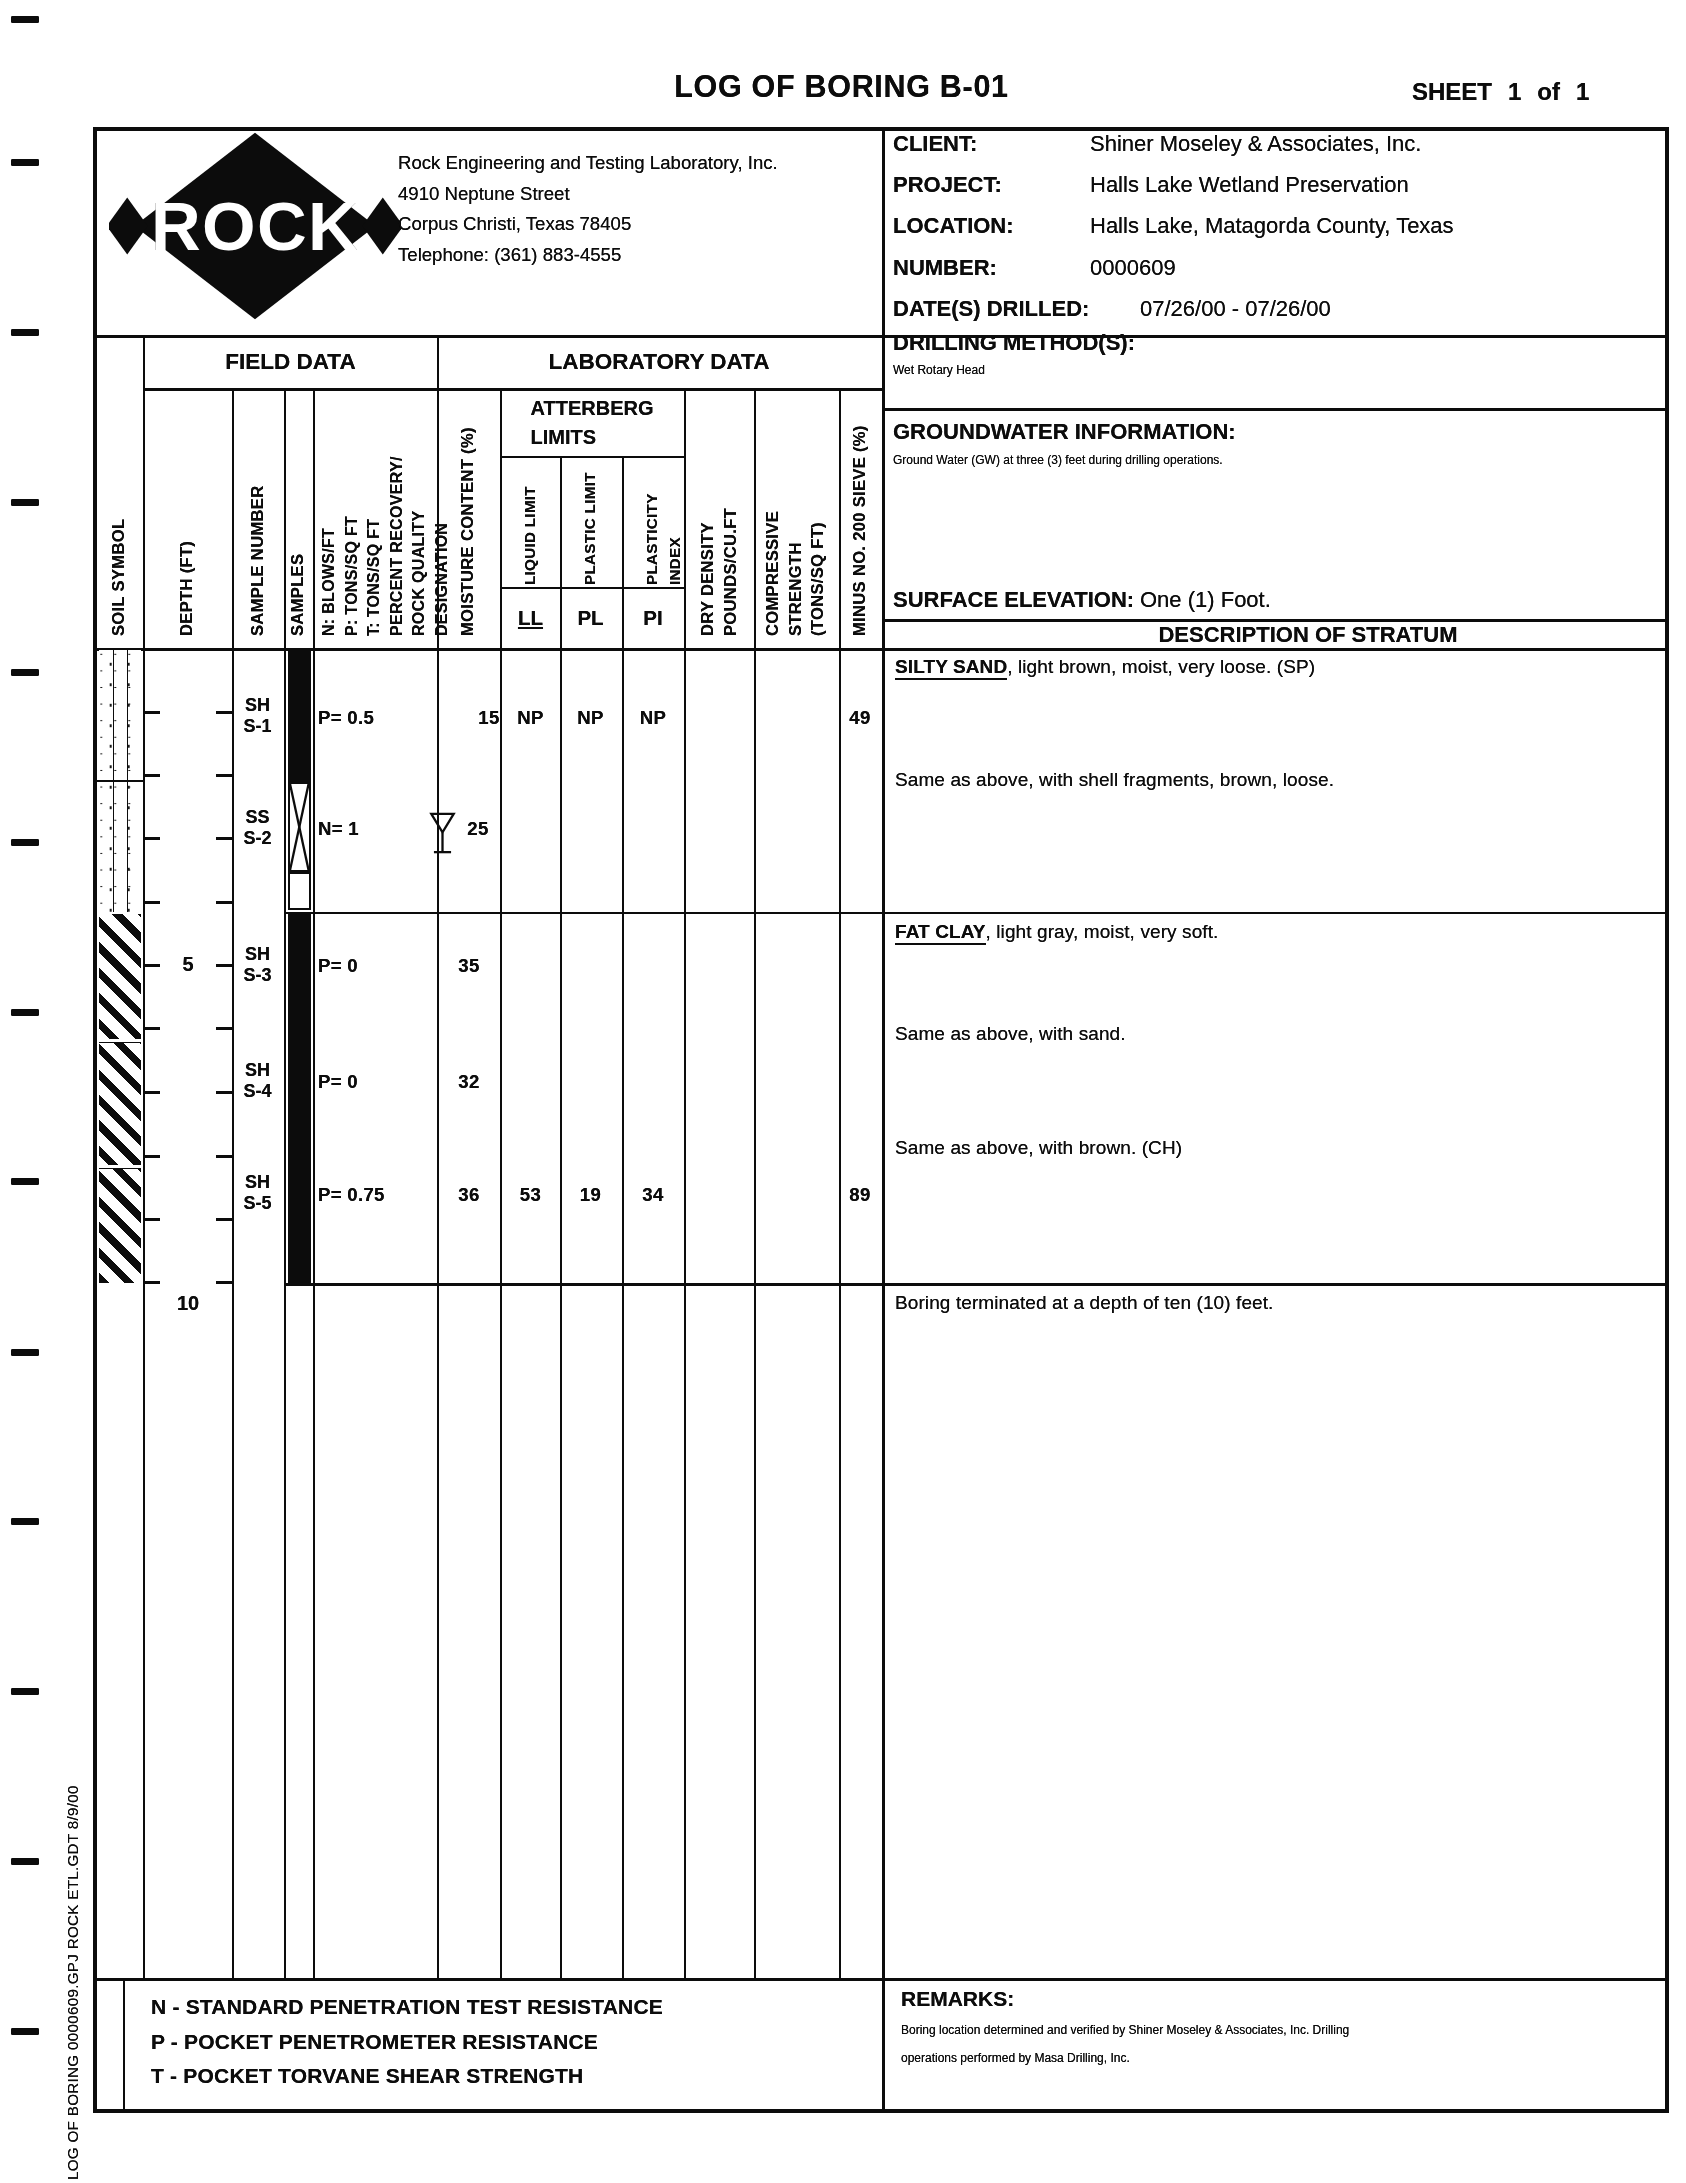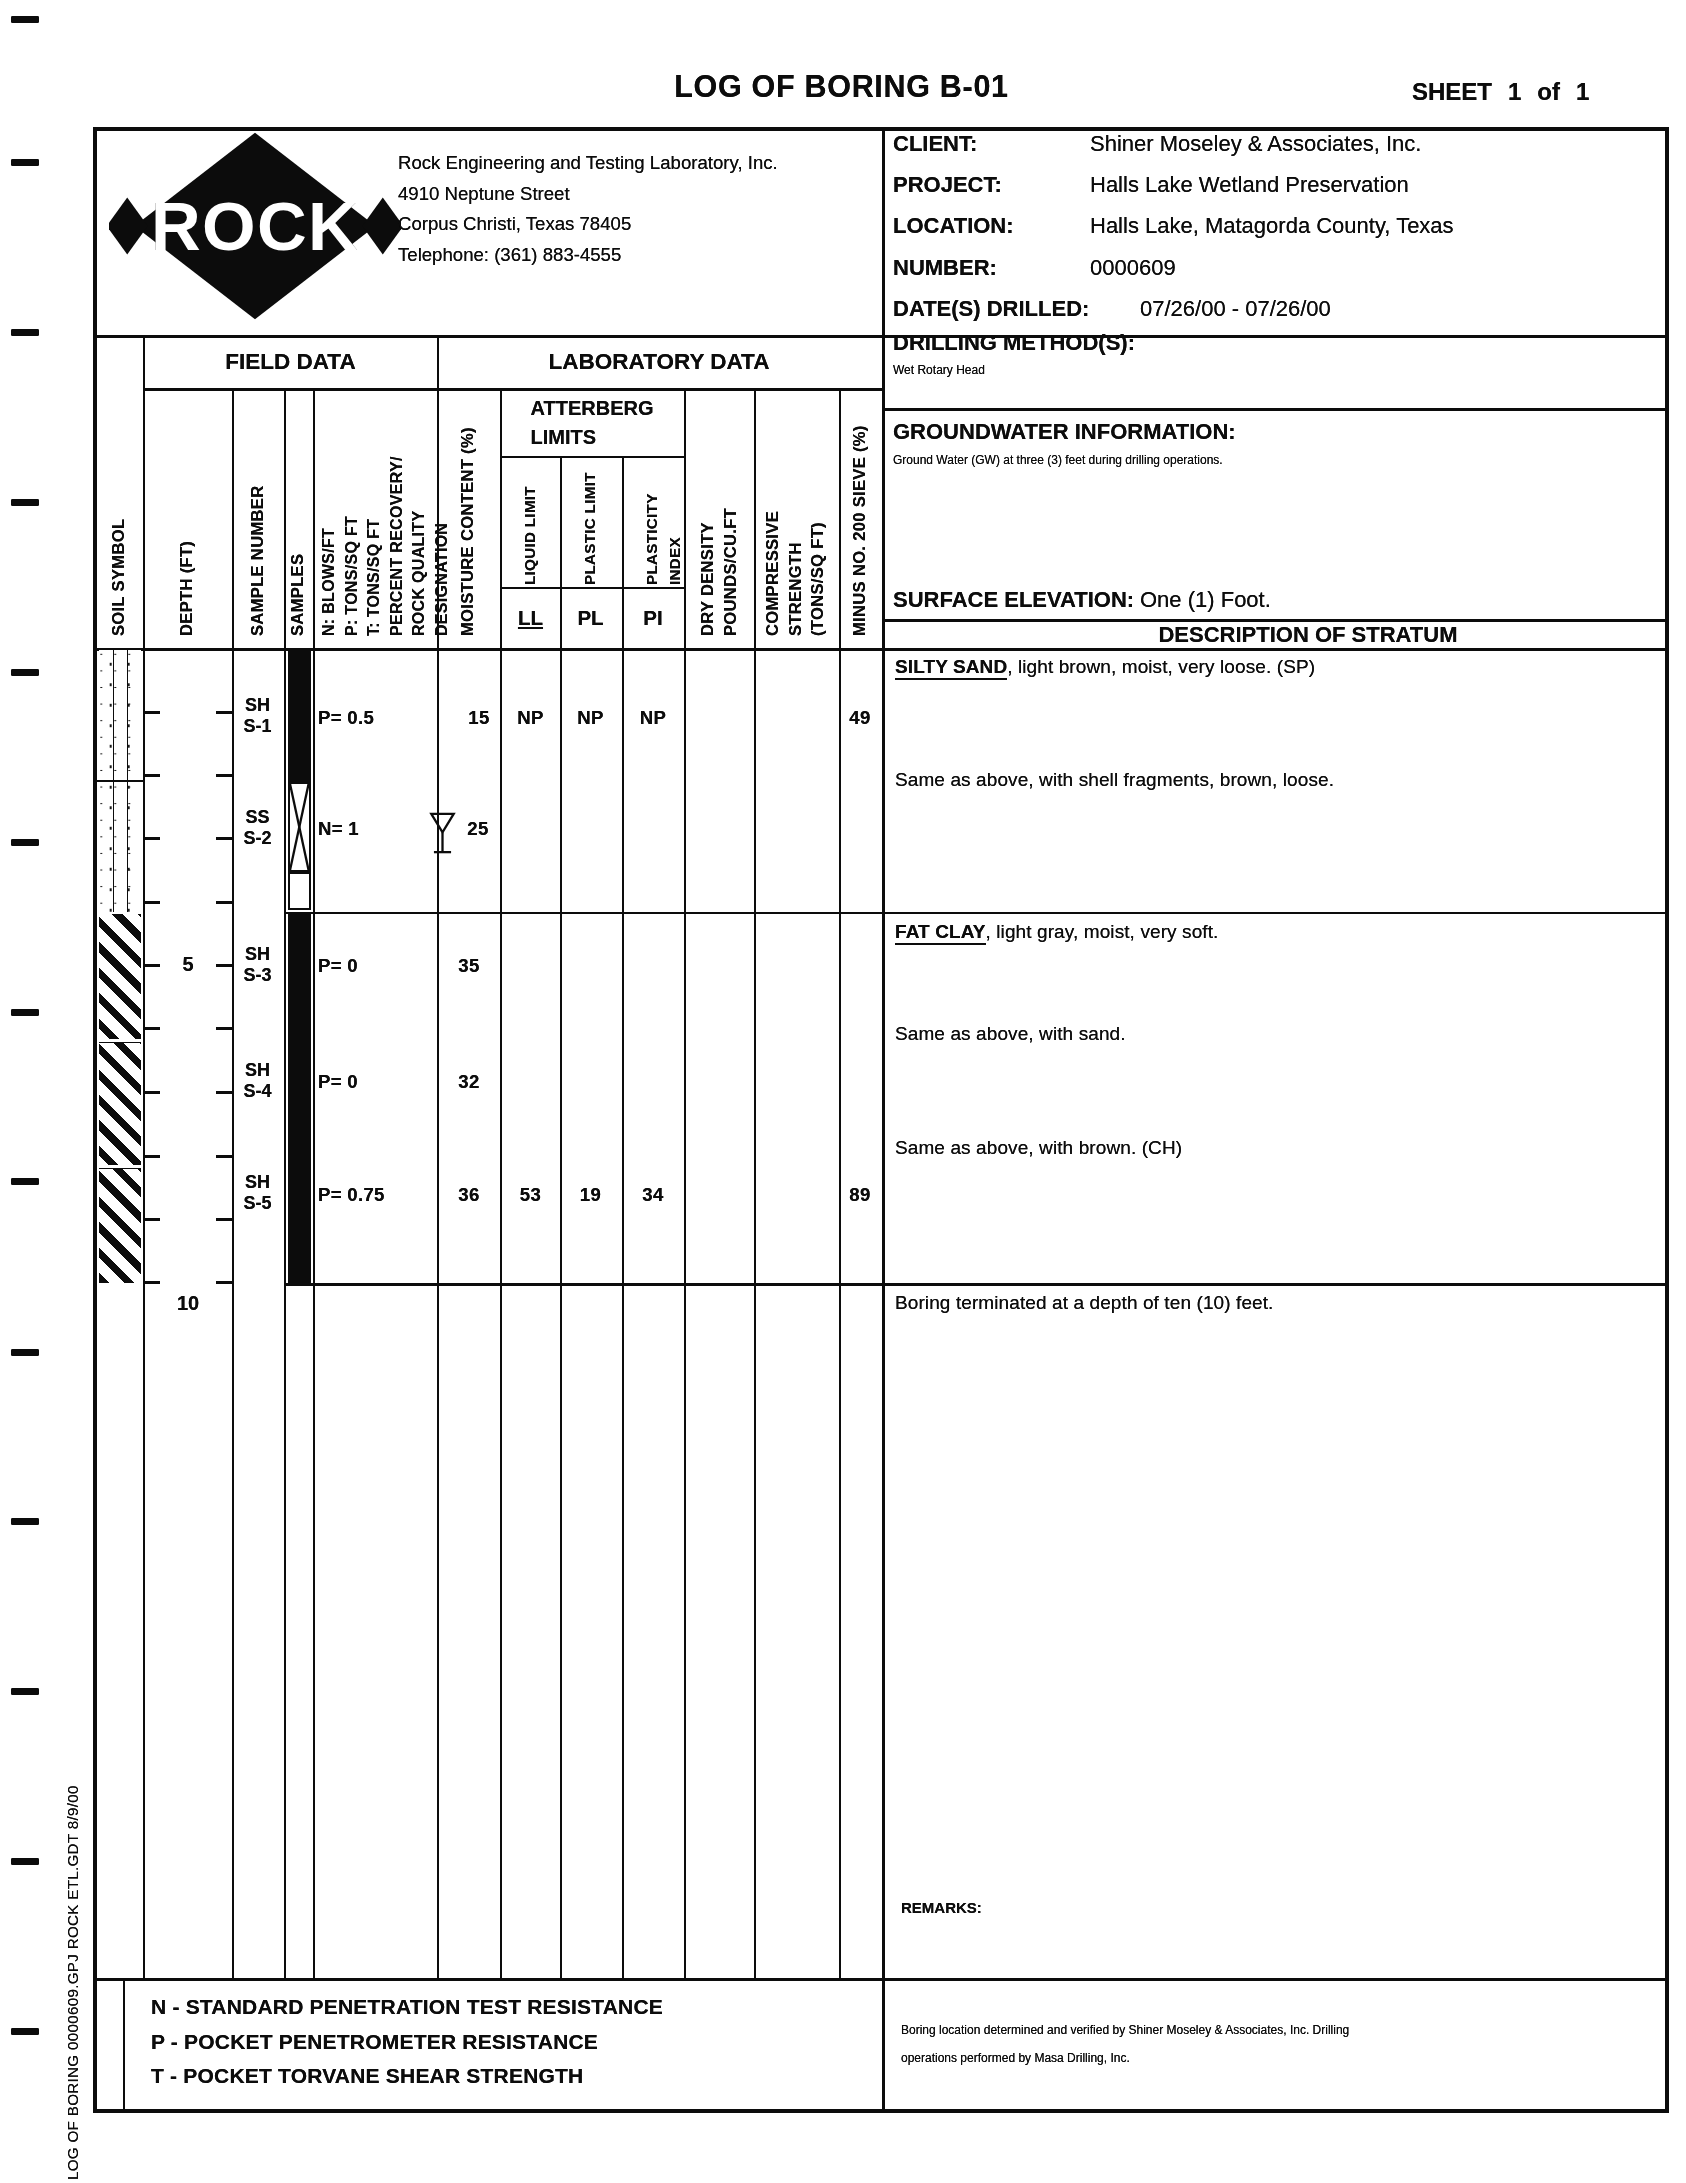--- a/index.html
+++ b/index.html
@@ -211,21 +211,21 @@
     <svg width="29" height="48" viewBox="0 0 44 72">
       <polygon points="5,4 39,4 22,32" fill="none" stroke="#0c0c0c" stroke-width="3.5"></polygon>
       <line x1="22" y1="32" x2="22" y2="62" stroke="#0c0c0c" stroke-width="3.5"></line>
       <line x1="9" y1="62" x2="35" y2="62" stroke="#0c0c0c" stroke-width="3.5"></line>
     </svg>
   </div>
 
   <div class="samp" style="left:233px;top:695px;width:49px;">SH
 S-1</div>
   <div class="val" style="left:318px;top:707px;width:116px;text-align:left;">P= 0.5</div>
-  <div class="val" style="left:439px;top:707px;width:80px;">15</div>
+  <div class="val" style="left:439px;top:707px;width:80px;padding-left:10px;">15</div>
   <div class="val" style="left:502px;top:707px;width:57px;">NP</div>
   <div class="val" style="left:561px;top:707px;width:59px;">NP</div>
   <div class="val" style="left:623px;top:707px;width:60px;">NP</div>
   <div class="val" style="left:840px;top:707px;width:40px;">49</div>
 
   <div class="samp" style="left:233px;top:807px;width:49px;">SS
 S-2</div>
   <div class="val" style="left:318px;top:818px;width:116px;text-align:left;">N= 1</div>
   <div class="val" style="left:448px;top:818px;width:60px;">25</div>
 
@@ -252,18 +252,18 @@
   <div class="desc" style="left:895px;top:769px;width:762px;"><b></b><span>Same as above, with shell fragments, brown, loose.</span></div>
   <div class="desc" style="left:895px;top:921px;width:762px;"><b>FAT CLAY</b><span>, light gray, moist, very soft.</span></div>
   <div class="desc" style="left:895px;top:1023px;width:762px;"><b></b><span>Same as above, with sand.</span></div>
   <div class="desc" style="left:895px;top:1137px;width:762px;"><b></b><span>Same as above, with brown. (CH)</span></div>
   <div class="desc" style="left:895px;top:1292px;width:762px;"><b></b><span>Boring terminated at a depth of ten (10) feet.</span></div>
 
   <div class="abs legend" style="left:151px;top:1995px;">N - STANDARD PENETRATION TEST RESISTANCE</div>
   <div class="abs legend" style="left:151px;top:2030px;">P - POCKET PENETROMETER RESISTANCE</div>
   <div class="abs legend" style="left:151px;top:2064px;">T - POCKET TORVANE SHEAR STRENGTH</div>
 
-  <div class="abs" style="left:901px;top:1899px;font-size:15px;font-weight:700;">REMARKS:</div>
+  <div class="abs" style="left:901px;top:1987px;font-size:21px;font-weight:700;">REMARKS:</div>
   <div class="abs small" style="left:901px;top:2023px;width:742px;">Boring location determined and verified by Shiner Moseley &amp; Associates, Inc. Drilling</div>
   <div class="abs small" style="left:901px;top:2051px;width:742px;">operations performed by Masa Drilling, Inc.</div>
 
 </div>
 
 
 </body></html>

